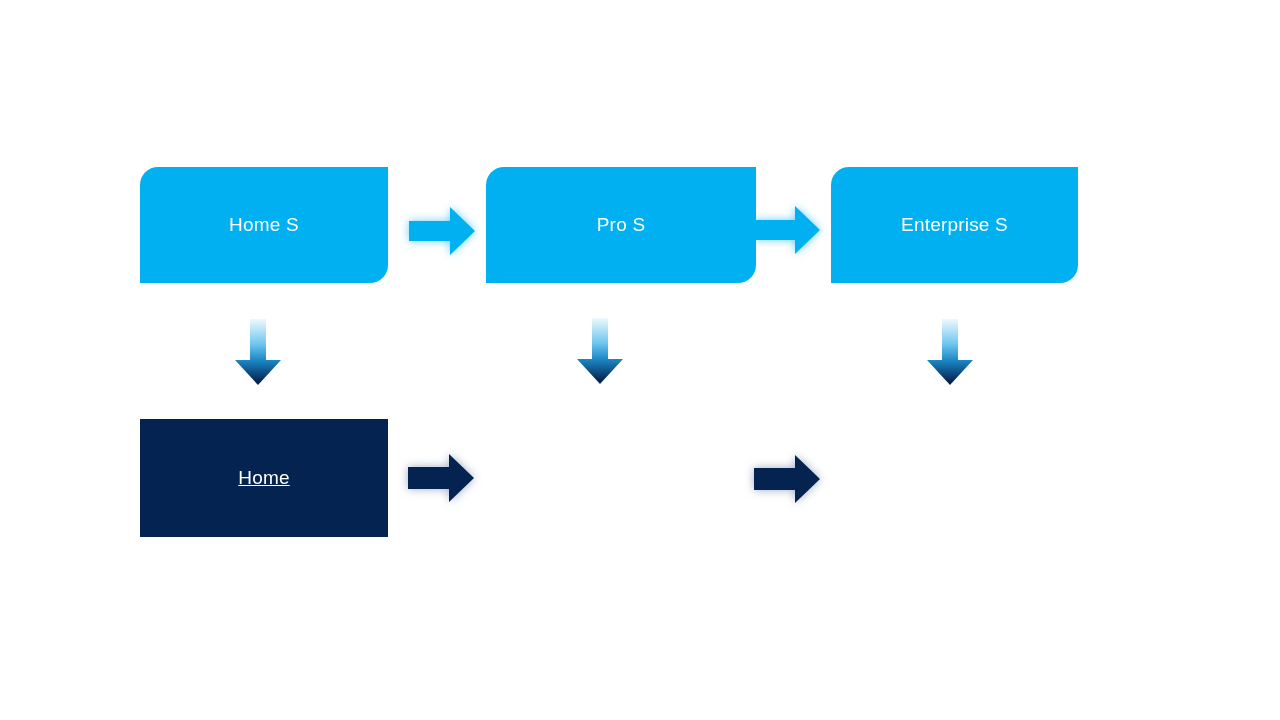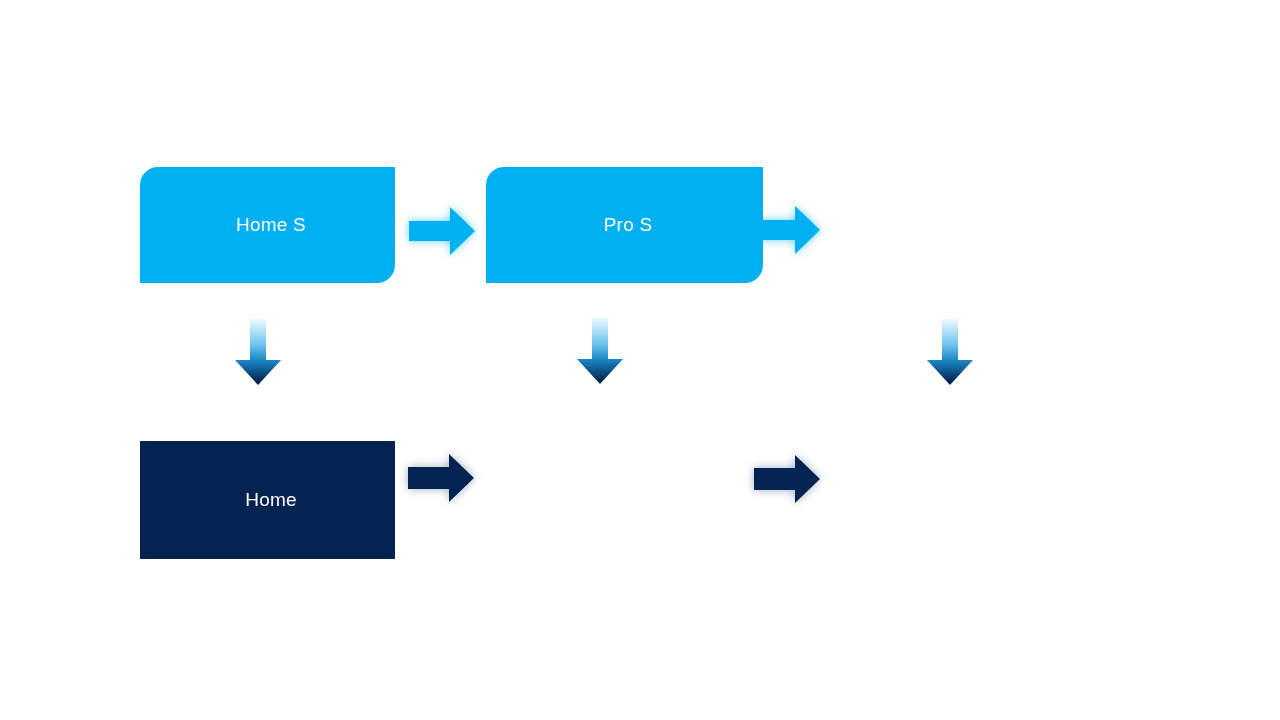--- a/index.html
+++ b/index.html
@@ -3,30 +3,30 @@
 <meta charset="utf-8">
 <style>
   html,body{margin:0;padding:0;background:#fff;}
   .slide{
     position:relative;width:1280px;height:720px;overflow:hidden;
     background:var(--slide-bg,#ffffff);
     font-family:"Liberation Sans", sans-serif;
   }
   .node{
     position:absolute;display:flex;align-items:center;justify-content:center;
-    color:var(--label-text,#ffffff);font-size:19px;letter-spacing:.2px;padding-left:7px;
+    color:var(--label-text,#ffffff);font-size:19px;letter-spacing:.2px;
   }
   .node-top{
     background:var(--node-top,#00b0f0);
     border-radius:18px 0 18px 0;
     top:167px;height:116px;
   }
   .node-bottom{
     background:var(--node-bottom,#042350);
-    top:441px;height:118px;
+    top:419px;height:118px;text-decoration:underline;
   }
   .pos-c1{left:140px;width:248px;}
   .pos-c2{left:486px;width:270px;}
   .pos-c3{left:831px;width:247px;}
   .arrow{position:absolute;display:block;}
   .arrow-right-top{filter:drop-shadow(0 0 4px rgba(0,176,240,.6));}
   .arrow-right-top polygon{fill:var(--arrow-top,#00b0f0);}
   .arrow-right-bottom{filter:drop-shadow(0 0 5px rgba(78,106,148,.55));}
   .arrow-right-bottom polygon{fill:var(--arrow-bottom,#042350);}
   .down-arrow path{fill:url(#downGrad);}
@@ -50,20 +50,23 @@
       </linearGradient>
     </defs>
   </svg>
 
   <div class="node node-top pos-c1">
     <span>Home S</span>
   </div>
   <div class="node node-top pos-c2">
     <span>Pro S</span>
   </div>
+  <div class="node node-top pos-c3">
+    <span>Enterprise S</span>
+  </div>
 
   <svg class="arrow arrow-right-top" style="left:409px;top:207px" width="66" height="48" viewBox="0 0 66 48">
     <polygon points="0,14 41,14 41,0 66,24 41,48 41,34 0,34"></polygon>
   </svg>
   <svg class="arrow arrow-right-top" style="left:754px;top:206px" width="66" height="48" viewBox="0 0 66 48">
     <polygon points="0,14 41,14 41,0 66,24 41,48 41,34 0,34"></polygon>
   </svg>
 
   <svg class="arrow down-arrow" style="left:235px;top:319px" width="46" height="66" viewBox="0 0 46 66">
     <path d="M15,0 H31 V41 H46 L23,66 L0,41 H15 Z"></path>

